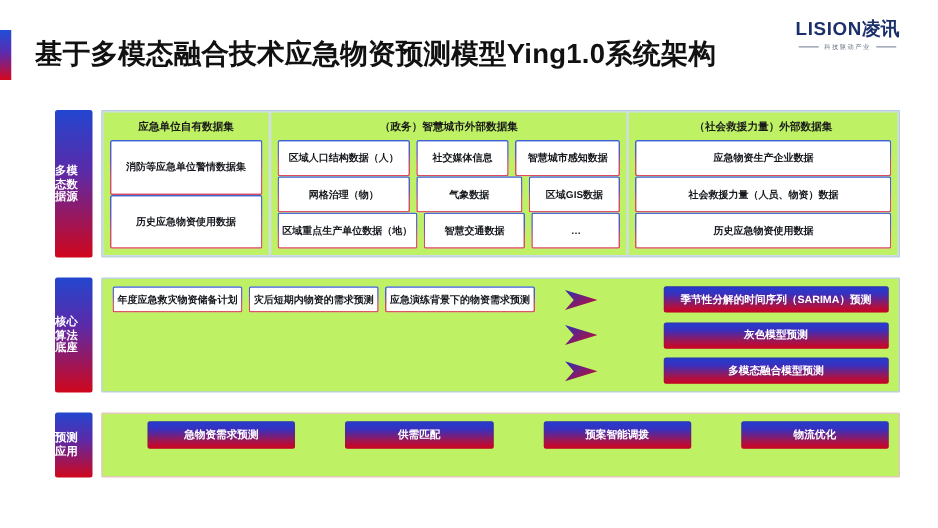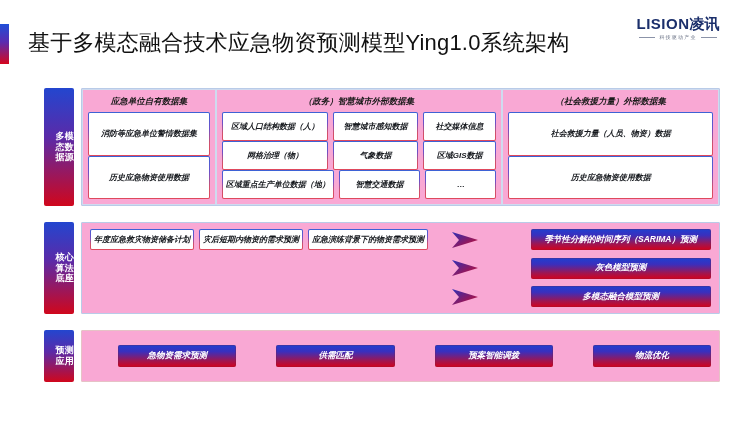--- a/index.html
+++ b/index.html
@@ -8,40 +8,40 @@
     background:#ffffff;
     font-family:"Liberation Sans","DejaVu Sans",sans-serif;
   }
   #root{position:relative;width:750px;height:422px;background:#fff;}
 
   
   .hdr{position:absolute;left:0;top:0;width:750px;height:72px;}
   .hdr-accent{position:absolute;left:0;top:24px;width:9px;height:40px;
     background:linear-gradient(180deg,#1f4fd8 0%,#5b2bb0 45%,#d5071e 100%);}
   .hdr-title{position:absolute;left:28px;top:28px;
-    font-size:22px;font-weight:normal;color:#111;letter-spacing:.2px;white-space:nowrap;}
+    font-size:22px;font-weight:bold;color:#111;letter-spacing:.2px;white-space:nowrap;}
   .logo{position:absolute;right:12px;top:16px;width:120px;text-align:center;}
   .logo-main{font-size:15px;font-weight:bold;color:#1b2f6b;letter-spacing:.5px;line-height:1;}
   .logo-main .cn{letter-spacing:0;}
   .logo-sub{display:flex;align-items:center;justify-content:center;gap:4px;margin-top:3px;}
   .logo-sub .ln{flex:0 0 16px;height:1px;background:#8b93a8;}
   .logo-sub .tx{font-size:5px;color:#6b7386;letter-spacing:1.2px;white-space:nowrap;}
 
   
   .row{position:absolute;display:flex;align-items:stretch;}
 
   .side{width:30px;flex:0 0 30px;border-radius:2px;
     background:linear-gradient(180deg,#2346cf 0%,#5b2aa8 42%,#d0071c 100%);
     color:#fff;font-size:9px;font-weight:bold;line-height:1.22;
-    display:flex;align-items:center;justify-content:flex-end;text-align:center;
+    display:flex;align-items:center;justify-content:flex-start;text-align:center;
     letter-spacing:.3px;}
   .side span{display:block;}
 
-  .panel{flex:1;margin-left:7px;border:1px solid #b9cbe8;background:#f9a8d4;
-    border-radius:1px;display:flex;box-sizing:border-box;font-style:italic;}
+  .panel{flex:1;margin-left:7px;border:1px solid #b9cbe8;background:#bef264;
+    border-radius:1px;display:flex;box-sizing:border-box;}
 
   
   .grp{border:1px solid #cfdbef;box-sizing:border-box;display:flex;flex-direction:column;
     padding:4px 5px 5px 5px;}
   .grp-title{text-align:center;font-size:8.5px;font-weight:bold;color:#1a1a1a;
     padding:2px 0 4px 0;white-space:nowrap;}
   .grp-body{flex:1;display:flex;flex-direction:column;justify-content:space-between;gap:0;}
   .grp-line{display:flex;gap:5px;flex:1;}
 
   
@@ -63,21 +63,21 @@
   .algo-cell{height:21px;}
   .arrow-wrap{height:21px;display:flex;align-items:center;justify-content:center;}
   .arrow{width:26px;height:16px;display:block;}
 
   .gbar{height:21px;border-radius:2px;display:flex;align-items:center;justify-content:center;
     color:#fff;font-size:8.5px;font-weight:bold;text-align:center;white-space:nowrap;
     background:linear-gradient(180deg,#1f3fd0 0%,#3a2fbd 30%,#a01550 72%,#d4011c 100%);
     box-shadow:0 0 0 1px rgba(120,30,60,.25) inset;margin-left:28px;}
 
   
-  .apps{display:flex;width:100%;box-sizing:border-box;padding:6px 8px;gap:12px;align-items:center;}
+  .apps{display:flex;width:100%;box-sizing:border-box;padding:6px 8px;gap:12px;}
   .apps .gbar{flex:1;height:22px;font-size:8.5px;}
 
   .panel-pink{border-color:#e6c2c6;}
 </style>
 </head>
 <body>
 
 <div id="root">
 
   <div class="hdr">
@@ -113,39 +113,42 @@
             <div class="cell">历史应急物资使用数据</div>
           </div>
         </div>
       </div>
 
       <div class="grp" style="flex:0 0 45%;">
         <div class="grp-title">（政务）智慧城市外部数据集</div>
         <div class="grp-body">
           <div class="grp-line">
             <div class="cell" style="flex:1.35">区域人口结构数据（人）</div>
+            <div class="cell" style="flex:.9">社交媒体信息</div>
             <div class="cell" style="flex:1.05">智慧城市感知数据</div>
-            <div class="cell" style="flex:.9">社交媒体信息</div>
           </div>
           <div class="grp-line">
             <div class="cell" style="flex:1.35">网格治理（物）</div>
             <div class="cell" style="flex:1.05">气象数据</div>
             <div class="cell" style="flex:.9">区域GIS数据</div>
           </div>
           <div class="grp-line">
             <div class="cell" style="flex:1.35">区域重点生产单位数据（地）</div>
             <div class="cell" style="flex:1.05">智慧交通数据</div>
             <div class="cell" style="flex:.9">…</div>
           </div>
         </div>
       </div>
 
       <div class="grp" style="flex:1;">
         <div class="grp-title">（社会救援力量）外部数据集</div>
         <div class="grp-body">
+          <div class="grp-line">
+            <div class="cell">应急物资生产企业数据</div>
+          </div>
           <div class="grp-line">
             <div class="cell">社会救援力量（人员、物资）数据</div>
           </div>
           <div class="grp-line">
             <div class="cell">历史应急物资使用数据</div>
           </div>
         </div>
       </div>
 
     </div>

